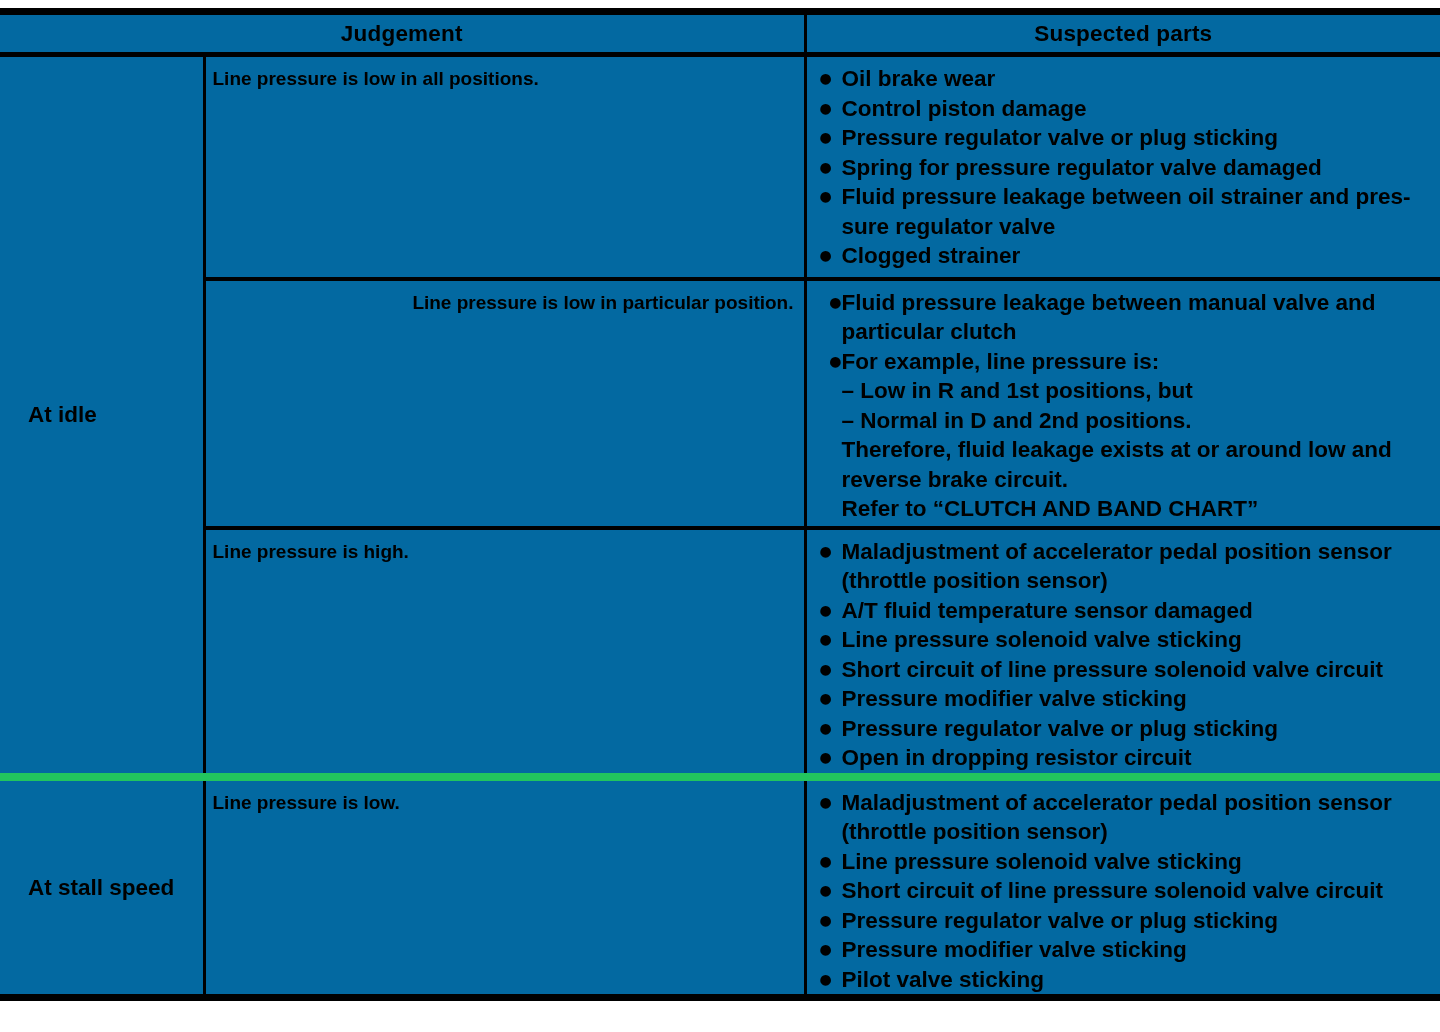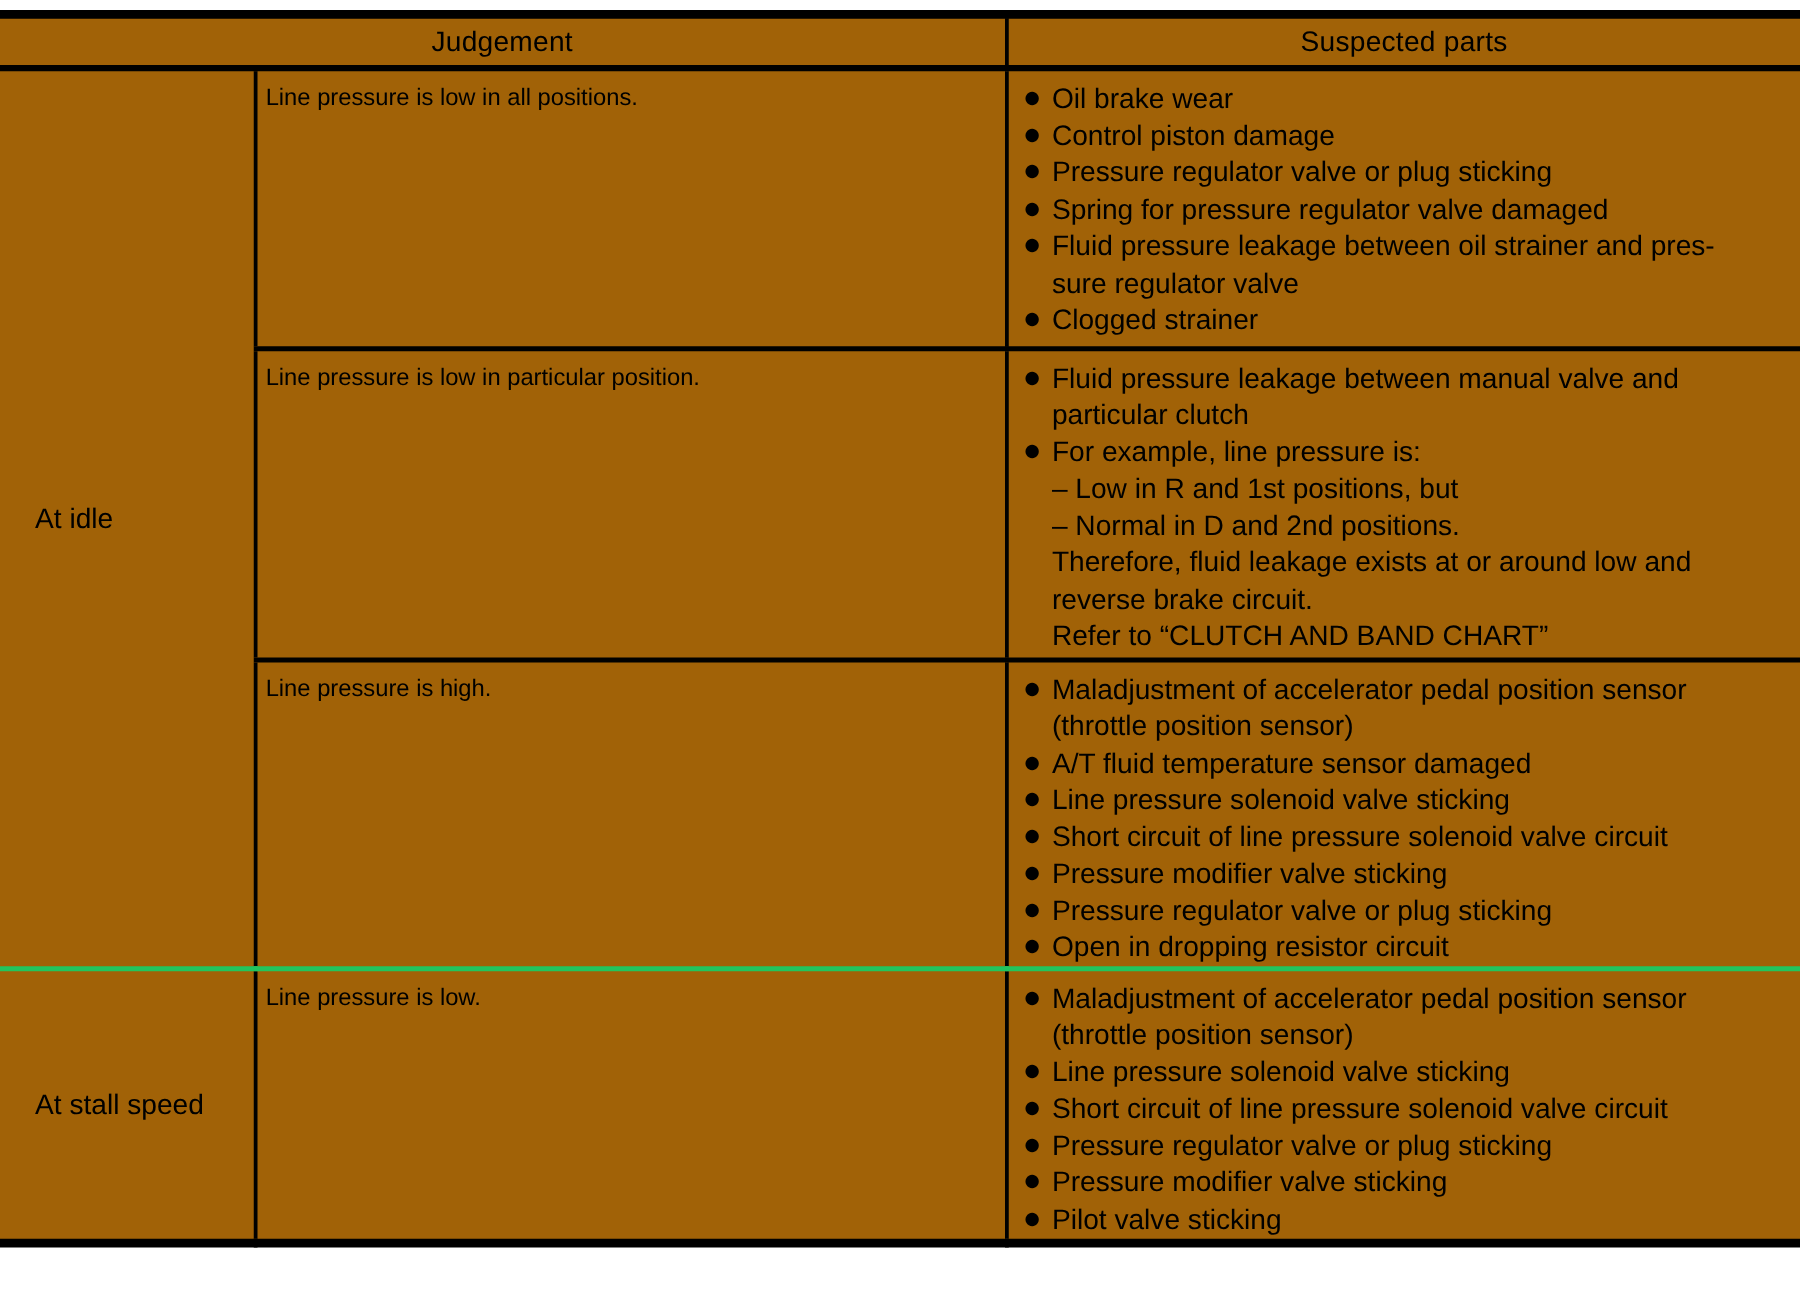--- a/index.html
+++ b/index.html
@@ -19,31 +19,31 @@
   }
   table.diag {
     border-collapse: collapse;
     table-layout: fixed;
     width: 1440px;
     border-top: 7px solid #000;
     border-bottom: 7px solid #000;
   }
   th, td {
     padding: 0;
-    font-weight: normal;
-    background: #a16207;
+    font-weight: bold;
+    background: #0369a1;
   }
   thead tr {
     border-bottom: 5px solid #000;
     height: 43px;
   }
   tr.rdiv { border-bottom: 4px solid #000; }
-  tr.sdiv { border-bottom: 4px solid #22c55e; }
+  tr.sdiv { border-bottom: 8px solid #22c55e; }
   tr.r1 { height: 224px; }
-  tr.r2 { height: 249px; }
+  tr.r2 { height: 249px; text-align: right; }
   tr.r3 { height: 245px; }
   tr.r4 { height: 220px; }
   th.hd {
     font-size: 22.5px;
     text-align: center;
     vertical-align: middle;
     letter-spacing: 0.2px;
   }
   .vdiv { border-left: 3px solid #000; }
   td.cond {

